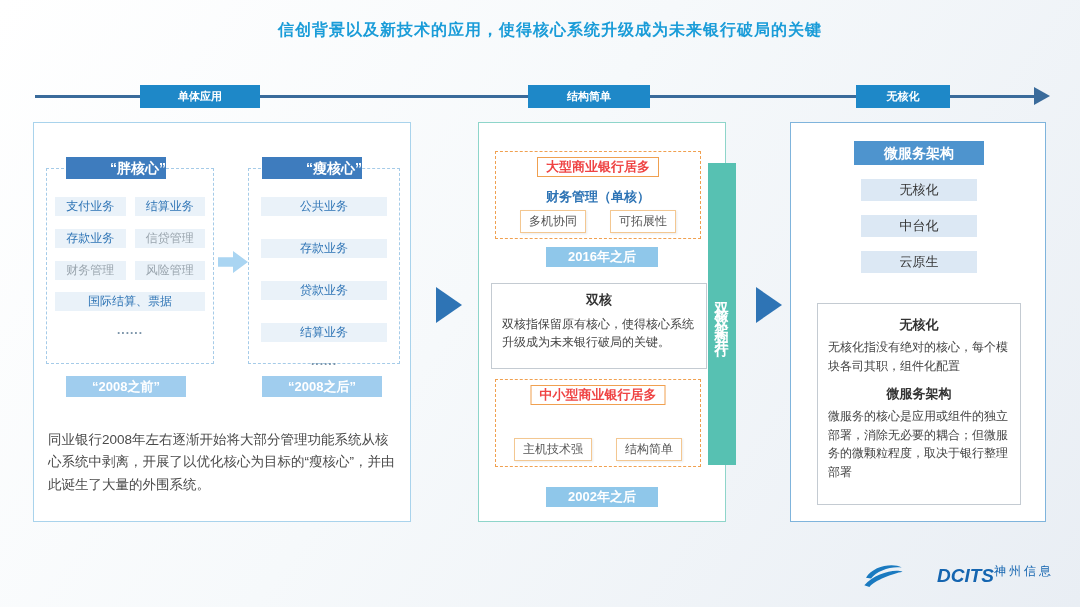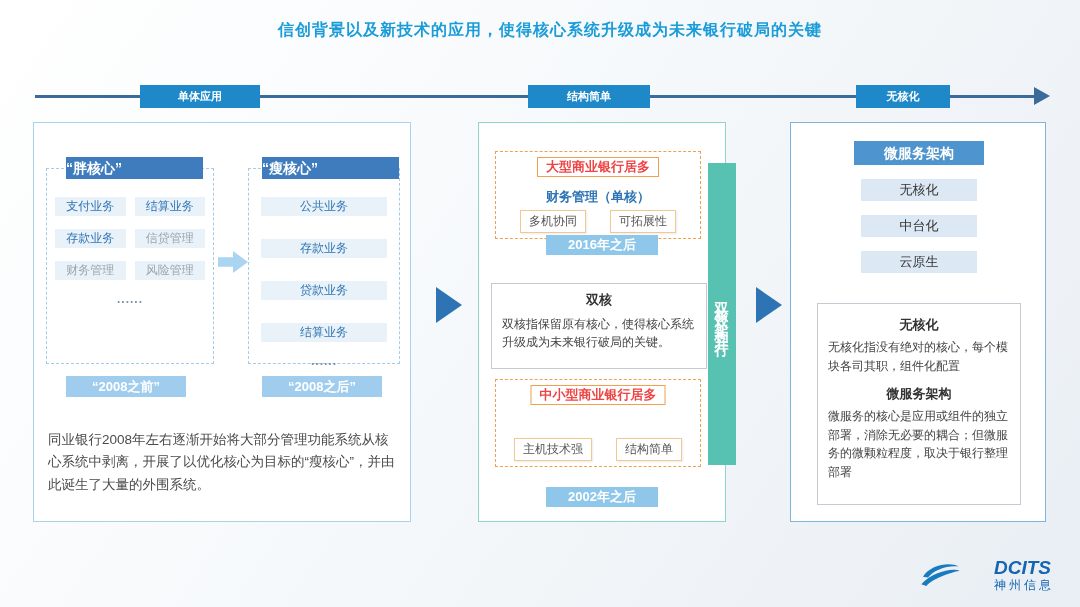--- a/index.html
+++ b/index.html
@@ -31,22 +31,22 @@
   .stage2 { left:528px; width:122px; }
   .stage3 { left:856px; width:94px; }
 
   
   .panel { position:absolute; top:122px; height:400px; background:#ffffff; }
   .panel1 { left:33px;  width:378px; border:1px solid #a9d3ec; }
   .panel2 { left:478px; width:248px; border:1px solid #8ed5ca; }
   .panel3 { left:790px; width:256px; border:1px solid #7fb4dc; }
 
   
-  .core-header { position:absolute; width:137px; height:22px; line-height:22px; z-index:2;
-    background:#3e7cbe; color:#fff; font-weight:bold; font-size:14px; text-align:left; }
+  .core-header { position:absolute; width:100px; height:22px; line-height:22px; z-index:2;
+    background:#3e7cbe; color:#fff; font-weight:bold; font-size:14px; text-align:right; }
   .fat-header  { left:32px;  top:34px; }
   .thin-header { left:228px; top:34px; }
 
   .dashed-box { position:absolute; border:1px dashed #a5cbe8; background:transparent; }
   .fat-box  { left:12px;  top:45px; width:168px; height:196px; padding:28px 8px 0; }
   .thin-box { left:214px; top:45px; width:152px; height:196px; padding:28px 12px 0; }
 
   .grid2 { display:grid; grid-template-columns:1fr 1fr; gap:13px 9px; }
   .stack { display:flex; flex-direction:column; gap:23px; }
 
@@ -74,21 +74,21 @@
   .ohead { position:absolute; top:5px; left:50%; transform:translateX(-50%);
     border:1px solid #f0a050; background:#fff; color:#ef4444;
     font-size:13px; font-weight:bold; height:20px; line-height:18px; text-align:center; padding:0 8px; white-space:nowrap; }
   .arch { position:absolute; top:36px; left:0; width:100%; text-align:center;
     color:#2e74b5; font-weight:bold; font-size:13px; }
   .tags { position:absolute; top:58px; left:0; width:100%; display:flex; justify-content:center; gap:24px; }
   .tag { border:1px solid #f3c791; background:#fff; color:#555; font-size:12px; padding:2px 8px; box-shadow:1px 1px 2px rgba(0,0,0,0.08); }
 
   .period2 { position:absolute; left:50%; transform:translateX(-50%); width:112px; height:20px; line-height:20px;
     background:#8fc7ea; color:#fff; font-weight:bold; font-size:13px; text-align:center; }
-  .period2-top { top:112px; }
+  .period2-top { top:124px; }
   .period2-bottom { top:364px; }
 
   .gbox { position:absolute; left:12px; top:160px; width:216px; height:86px;
     border:1px solid #c4cbd2; padding:7px 10px; background:#fff; }
   .gtitle { text-align:center; font-weight:bold; font-size:13px; color:#333; margin-bottom:6px; }
   .gtext { font-size:12px; color:#444; line-height:1.5; }
 
   .teal-bar { position:absolute; left:708px; top:163px; width:28px; height:302px; background:#57c1b2;
     display:flex; align-items:center; justify-content:center; z-index:3; }
   .teal-bar span { writing-mode:vertical-rl; text-orientation:upright;
@@ -107,21 +107,21 @@
 
   
   .flow-arrow { position:absolute; width:0; height:0;
     border-top:18px solid transparent; border-bottom:18px solid transparent; border-left:26px solid #2e74b5; }
   .fa1 { left:436px; top:287px; }
   .fa2 { left:756px; top:287px; }
 
   
   .logo { position:absolute; right:26px; bottom:14px; display:flex; align-items:center; gap:6px; }
   .logo svg { width:44px; height:34px; }
-  .logo-text { display:flex; flex-direction:column; line-height:1.15;margin-left:26px; }
+  .logo-text { display:flex; flex-direction:row; line-height:1.15;margin-left:26px; }
   .logo-brand { font-size:19px; font-weight:bold; font-style:italic; color:#1565b0; }
   .logo-company { font-size:12px; color:#1565b0; letter-spacing:3px; }
 </style>
 </head>
 <body>
 
 <div class="slide">
 
   <h1 class="title">信创背景以及新技术的应用，使得核心系统升级成为未来银行破局的关键</h1>
 
@@ -135,20 +135,21 @@
     <div class="core-header fat-header">“胖核心”</div>
     <div class="dashed-box fat-box">
       <div class="grid2">
         <div class="item">支付业务</div>
         <div class="item">结算业务</div>
         <div class="item">存款业务</div>
         <div class="item muted">信贷管理</div>
         <div class="item muted">财务管理</div>
         <div class="item muted">风险管理</div>
       </div>
+      <div class="item wide">国际结算、票据</div>
       <div class="dots">......</div>
     </div>
     <div class="period fat-period">“2008之前”</div>
 
     <div class="mini-arrow"></div>
 
     <div class="core-header thin-header">“瘦核心”</div>
     <div class="dashed-box thin-box">
       <div class="stack">
         <div class="item">公共业务</div>

